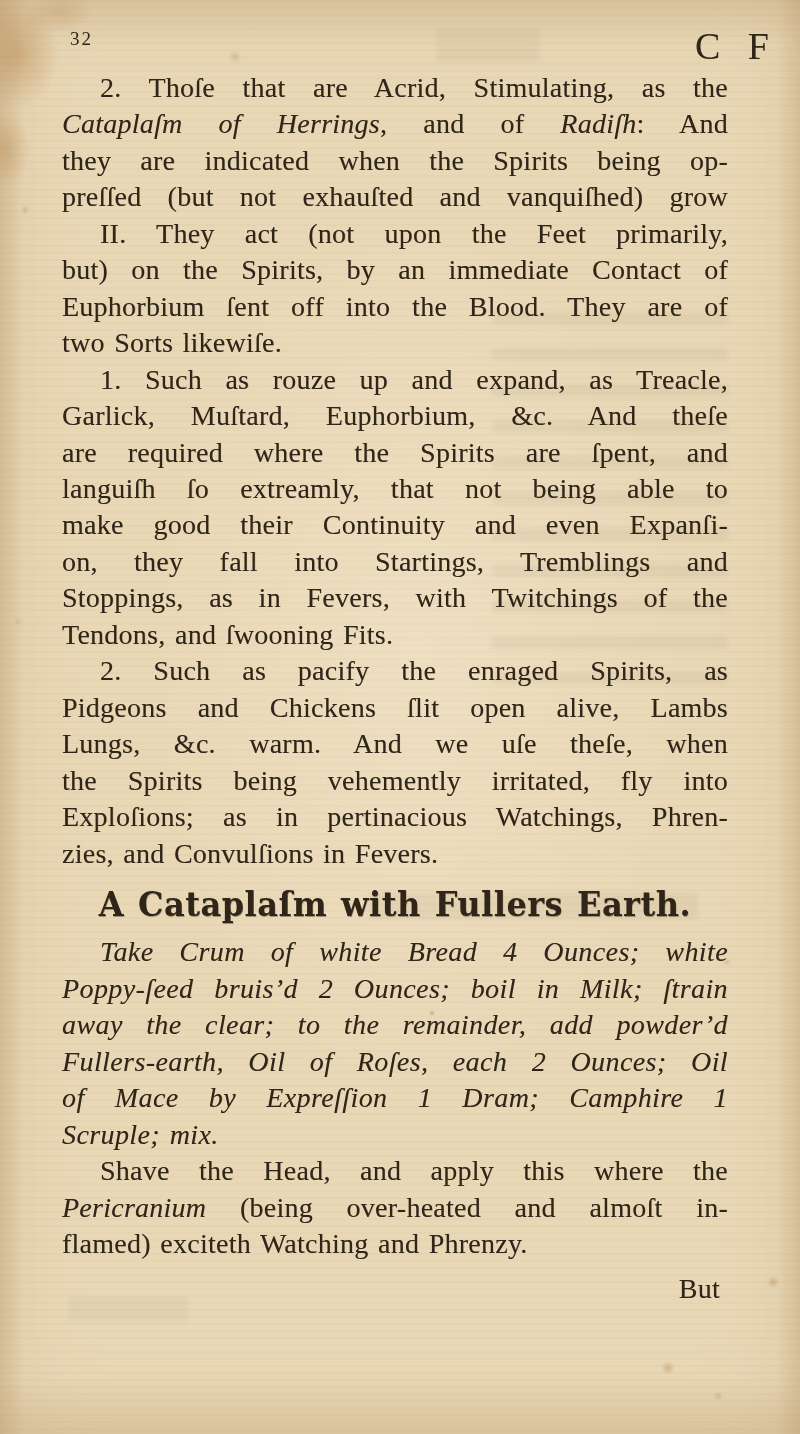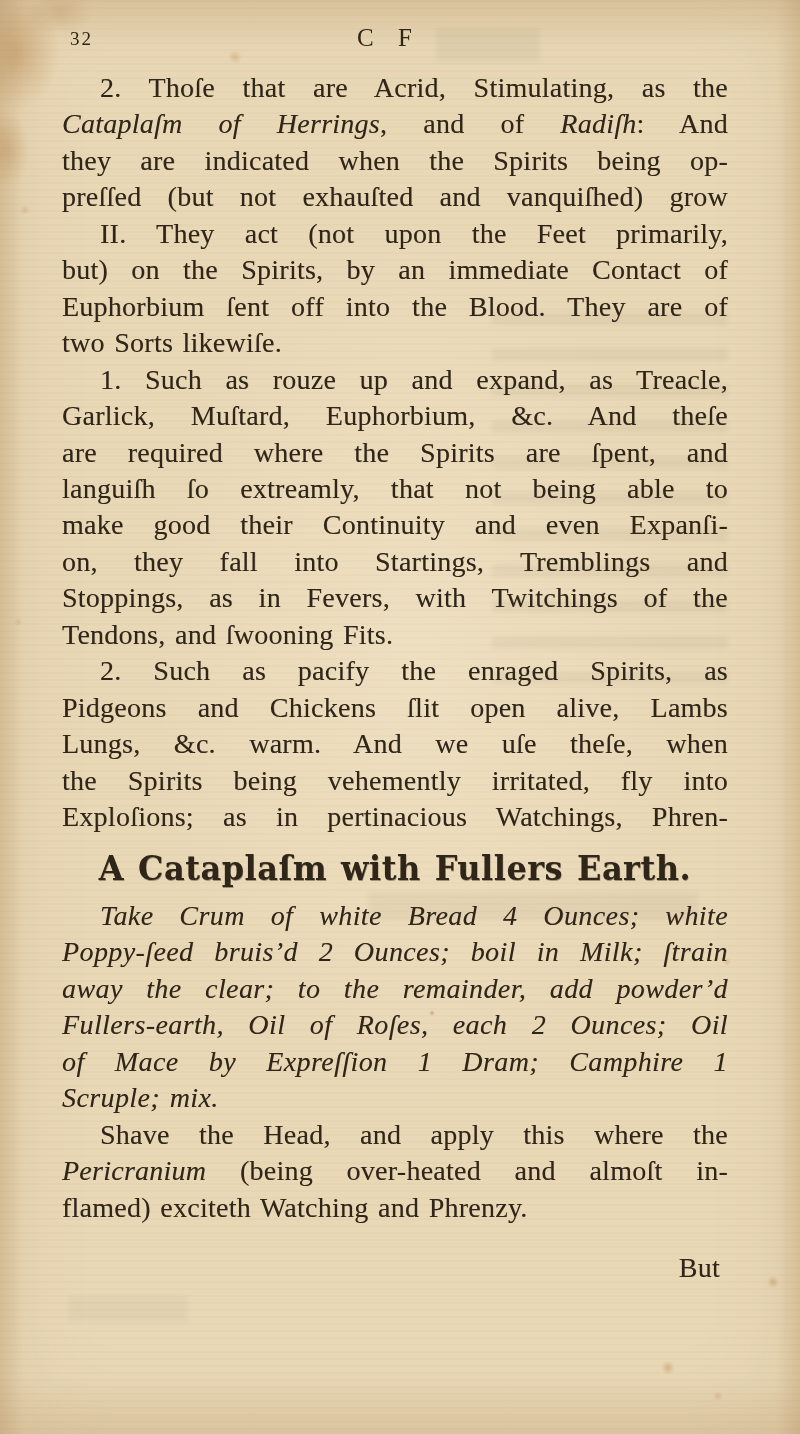--- a/index.html
+++ b/index.html
@@ -38,40 +38,40 @@
   }
   
   .ghost{position:absolute;opacity:.055;filter:blur(2px);pointer-events:none;
     background:repeating-linear-gradient(180deg,#5f5238 0 13px, transparent 13px 36px);}
   #ghost-head{left:436px;top:28px;width:104px;height:34px;background:#5f5238;border-radius:3px;opacity:.05;}
   #ghost-mid{left:492px;top:312px;width:236px;height:372px;}
   #ghost-heading{left:368px;top:892px;width:330px;height:28px;background:#5f5238;opacity:.05;}
   #ghost-low{left:68px;top:1296px;width:120px;height:26px;background:#5f5238;opacity:.045;}
 
   .page-num{position:absolute;left:70px;top:28px;font-size:19px;letter-spacing:2px;}
-  .running-head{position:absolute;left:0;right:30px;top:24px;text-align:center;
-    font-size:25px;word-spacing:16px;letter-spacing:1px;}
+  .running-head{position:absolute;left:0;right:30px;top:24px;text-align:right;
+    font-size:38px;word-spacing:16px;letter-spacing:1px;}
 
   .text-col{position:absolute;left:62px;top:70px;width:666px;
     font-size:28px;line-height:36.45px;letter-spacing:.25px;word-spacing:.08em;
     text-shadow:.3px .3px 0 rgba(47,37,25,.32);}
   .line{text-align:justify;text-align-last:justify;text-justify:inter-word;}
   .line.end{text-align-last:left;}
   .line.ind{text-indent:38px;}
   .it{font-style:italic;margin-top:24px;}
 
   .section-heading{
     margin:15px 0 11px 0;text-align:center;text-align-last:center;
     font-family:"DejaVu Serif","Liberation Serif",serif;
     font-weight:700;font-size:32px;letter-spacing:.5px;
     transform:scaleY(1.04);
     text-shadow:.5px .5px 0 rgba(47,37,25,.4);
   }
   .recipe .line{letter-spacing:.4px;}
-  .catchword-line{text-align:right;text-align-last:right;padding-right:8px;margin-top:24px;}
+  .catchword-line{text-align:right;text-align-last:right;padding-right:8px;margin-top:8px;}
 </style>
 </head>
 <body>
 
 <div class="page">
   <div class="ghost" id="ghost-head"></div>
   <div class="ghost" id="ghost-mid"></div>
   <div class="ghost" id="ghost-heading"></div>
   <div class="ghost" id="ghost-low"></div>
 
@@ -94,20 +94,21 @@
         <div class="line"><span>languiſh ſo extreamly, that not being able to</span></div>
         <div class="line"><span>make good their Continuity and even Expanſi-</span></div>
         <div class="line"><span>on, they fall into Startings, Tremblings and</span></div>
         <div class="line"><span>Stoppings, as in Fevers, with Twitchings of the</span></div>
         <div class="line end"><span>Tendons, and ſwooning Fits.</span></div>
         <div class="line ind"><span>2. Such as pacify the enraged Spirits, as</span></div>
         <div class="line"><span>Pidgeons and Chickens ſlit open alive, Lambs</span></div>
         <div class="line"><span>Lungs, &amp;c. warm. And we uſe theſe, when</span></div>
         <div class="line"><span>the Spirits being vehemently irritated, fly into</span></div>
         <div class="line"><span>Exploſions; as in pertinacious Watchings, Phren-</span></div>
+        <div class="line end"><span>zies, and Convulſions in Fevers.</span></div>
       </div>
     <div class="section-heading">A Cataplaſm with Fullers Earth.</div>
     <div class="recipe">
         <div class="line ind"><span class="it">Take Crum of white Bread 4 Ounces; white</span></div>
         <div class="line"><span class="it">Poppy-ſeed bruis’d 2 Ounces; boil in Milk; ſtrain</span></div>
         <div class="line"><span class="it">away the clear; to the remainder, add powder’d</span></div>
         <div class="line"><span class="it">Fullers-earth, Oil of Roſes, each 2 Ounces; Oil</span></div>
         <div class="line"><span class="it">of Mace by Expreſſion 1 Dram; Camphire 1</span></div>
         <div class="line end"><span class="it">Scruple; mix.</span></div>
       </div>

